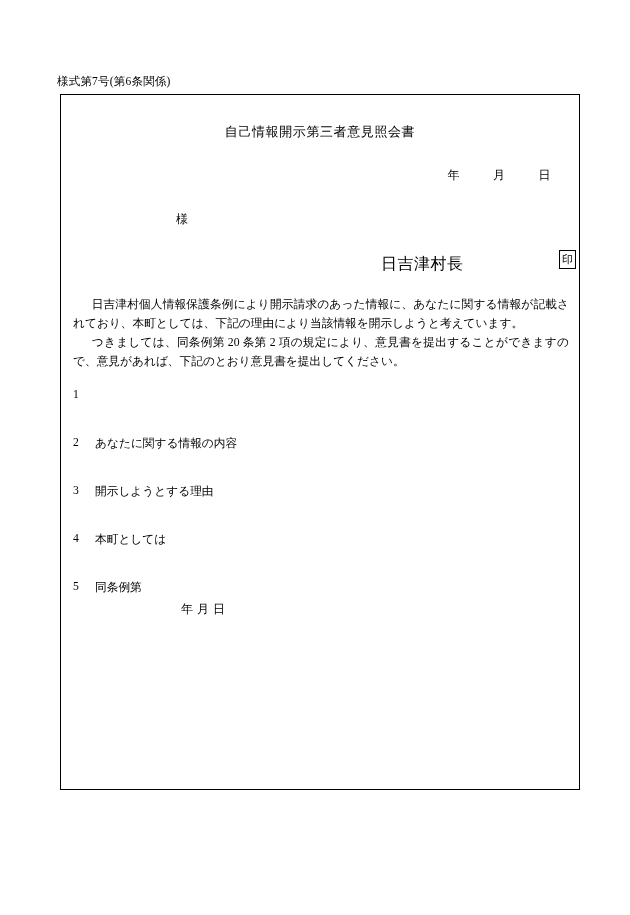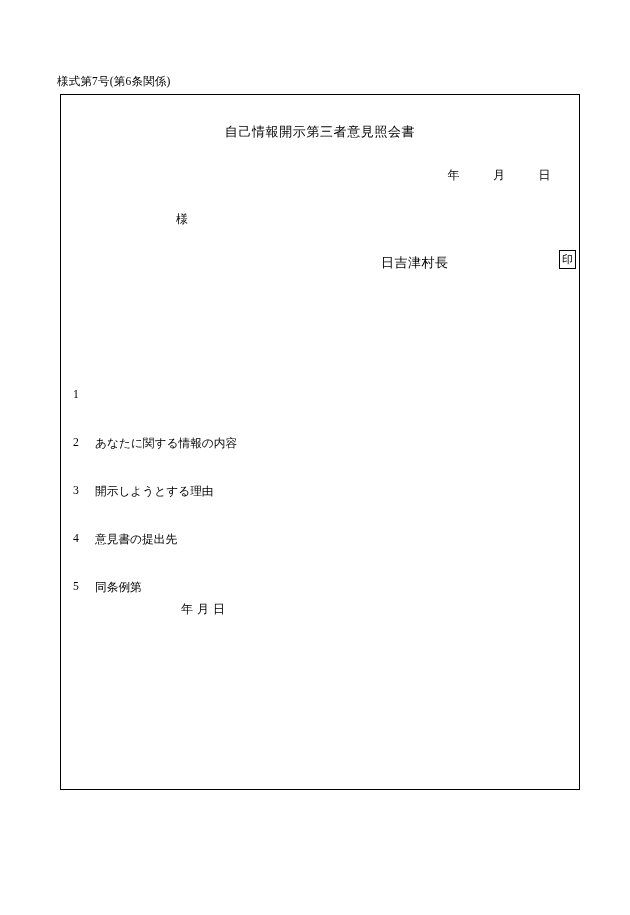--- a/index.html
+++ b/index.html
@@ -71,21 +71,21 @@
     position: absolute;
     left: 0;
     top: 159px;
     width: 100%;
     height: 20px;
   }
   .issuer-name {
     position: absolute;
     left: 320px;
     top: 0;
-    font-size: 13px;
+    font-size: 16px;
     letter-spacing: 0.5px;
   }
   .seal-box {
     position: absolute;
     left: 498px;
     top: -4px;
     width: 17px;
     height: 19px;
     border: 1px solid #000000;
     box-sizing: border-box;
@@ -159,41 +159,43 @@
     </div>
 
     <div class="addressee">様</div>
 
     <div class="issuer-row">
       <div class="issuer-name">日吉津村長</div>
       <div class="seal-box">印</div>
     </div>
 
     <div class="body-text">
+      <p class="indent">日吉津村個人情報保護条例により開示請求のあった情報に、あなたに関する情報が記載されており、本町としては、下記の理由により当該情報を開示しようと考えています。</p>
+      <p class="indent">つきましては、同条例第 20 条第 2 項の規定により、意見書を提出することができますので、意見があれば、下記のとおり意見書を提出してください。</p>
     </div>
 
     <div class="items">
 
       <div class="item">
         <span class="num">1</span>
       </div>
 
       <div class="item">
         <span class="num">2</span>
         <span class="txt">あなたに関する情報の内容</span>
       </div>
 
       <div class="item">
         <span class="num">3</span>
         <span class="txt">開示しようとする理由</span>
       </div>
 
       <div class="item">
         <span class="num">4</span>
-        <span class="txt">意見書の提出先</span>
+        <span class="txt">本町としては</span>
       </div>
 
       <div class="item">
         <span class="num">5</span>
         <span class="txt">同条例第</span>
         <span class="sub-date">
           <span>年</span>
           <span class="date-gap"></span>
           <span>月</span>
           <span class="date-gap"></span>

